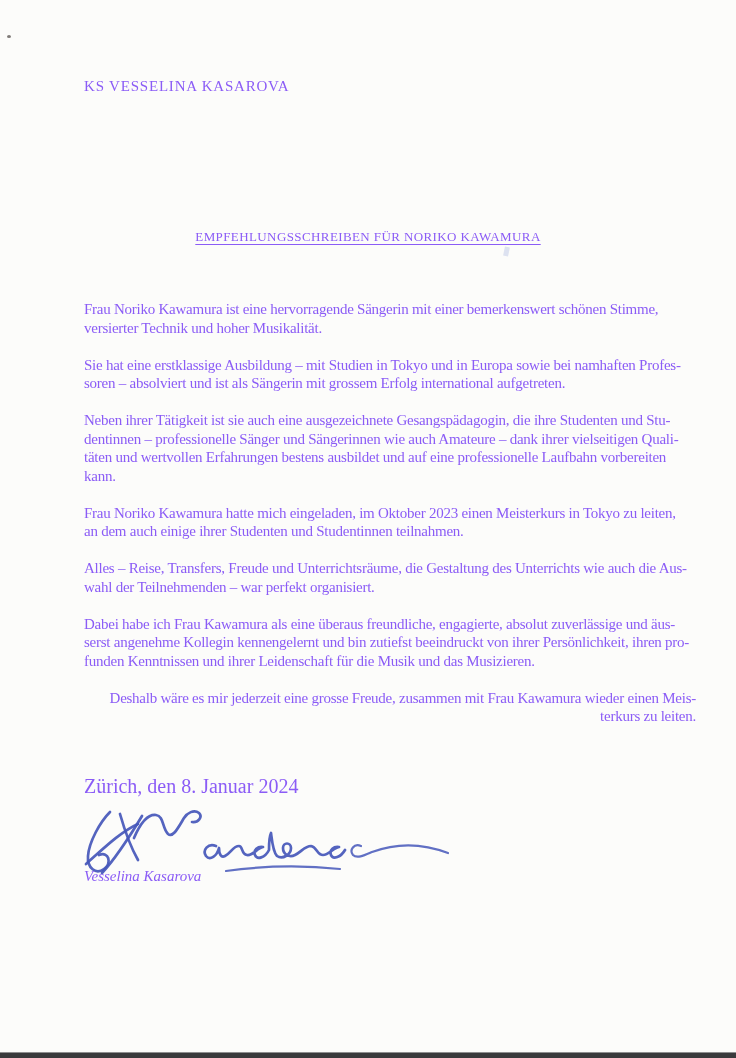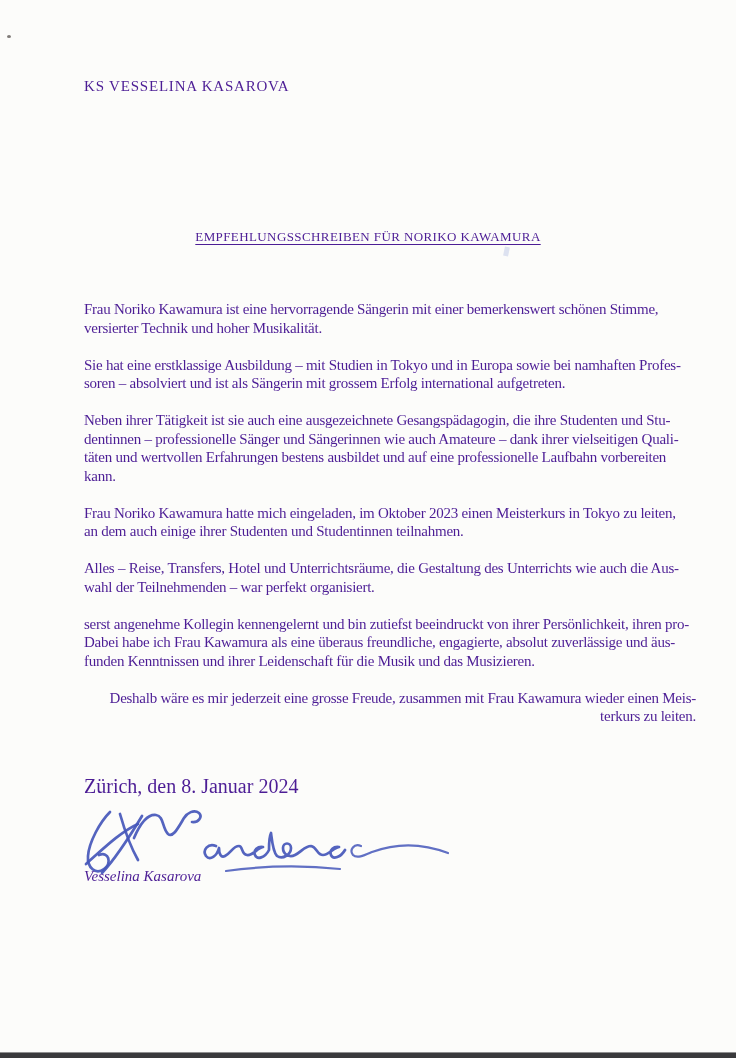--- a/index.html
+++ b/index.html
@@ -8,21 +8,21 @@
     background: #ffffff;
   }
   .page {
     position: relative;
     width: 736px;
     height: 1058px;
     margin: 0 auto;
     background: #fcfcfa;
     overflow: hidden;
     font-family: "Liberation Serif", serif;
-    color: #4c1d95;
+    color: #8b5cf6;
   }
   .speck {
     position: absolute;
     left: 7px;
     top: 35px;
     width: 4px;
     height: 3px;
     border-radius: 50%;
     background: #55504c;
     opacity: 0.75;
@@ -142,26 +142,26 @@
         <div class="line">Neben ihrer Tätigkeit ist sie auch eine ausgezeichnete Gesangspädagogin, die ihre Studenten und Stu-</div>
         <div class="line">dentinnen – professionelle Sänger und Sängerinnen wie auch Amateure – dank ihrer vielseitigen Quali-</div>
         <div class="line">täten und wertvollen Erfahrungen bestens ausbildet und auf eine professionelle Laufbahn vorbereiten</div>
         <div class="line">kann.</div>
       </div>
       <div class="paragraph">
         <div class="line">Frau Noriko Kawamura hatte mich eingeladen, im Oktober 2023 einen Meisterkurs in Tokyo zu leiten,</div>
         <div class="line">an dem auch einige ihrer Studenten und Studentinnen teilnahmen.</div>
       </div>
       <div class="paragraph">
-        <div class="line">Alles – Reise, Transfers, Hotel und Unterrichtsräume, die Gestaltung des Unterrichts wie auch die Aus-</div>
+        <div class="line">Alles – Reise, Transfers, Freude und Unterrichtsräume, die Gestaltung des Unterrichts wie auch die Aus-</div>
         <div class="line">wahl der Teilnehmenden – war perfekt organisiert.</div>
       </div>
       <div class="paragraph">
+        <div class="line">Dabei habe ich Frau Kawamura als eine überaus freundliche, engagierte, absolut zuverlässige und äus-</div>
         <div class="line">serst angenehme Kollegin kennengelernt und bin zutiefst beeindruckt von ihrer Persönlichkeit, ihren pro-</div>
-        <div class="line">Dabei habe ich Frau Kawamura als eine überaus freundliche, engagierte, absolut zuverlässige und äus-</div>
         <div class="line">funden Kenntnissen und ihrer Leidenschaft für die Musik und das Musizieren.</div>
       </div>
       <div class="paragraph">
         <div class="line">Deshalb wäre es mir jederzeit eine grosse Freude, zusammen mit Frau Kawamura wieder einen Meis-</div>
         <div class="line">terkurs zu leiten.</div>
       </div>
     </div>
 
   <div class="place-date">Zürich, den 8. Januar 2024</div>
 

